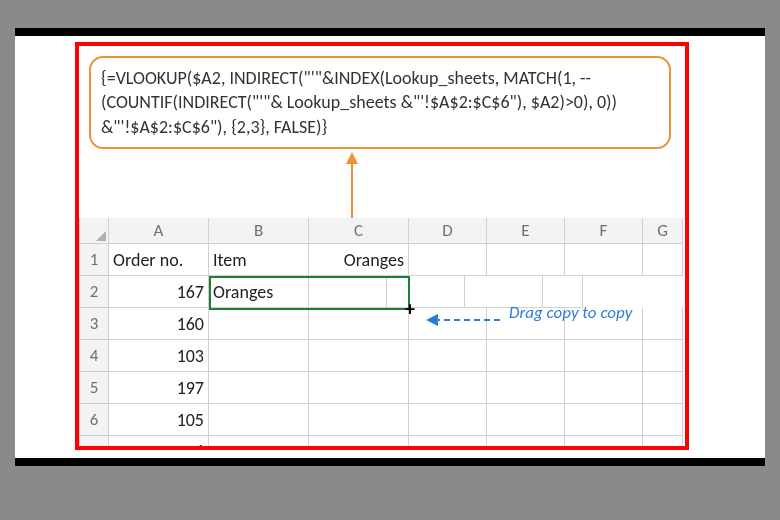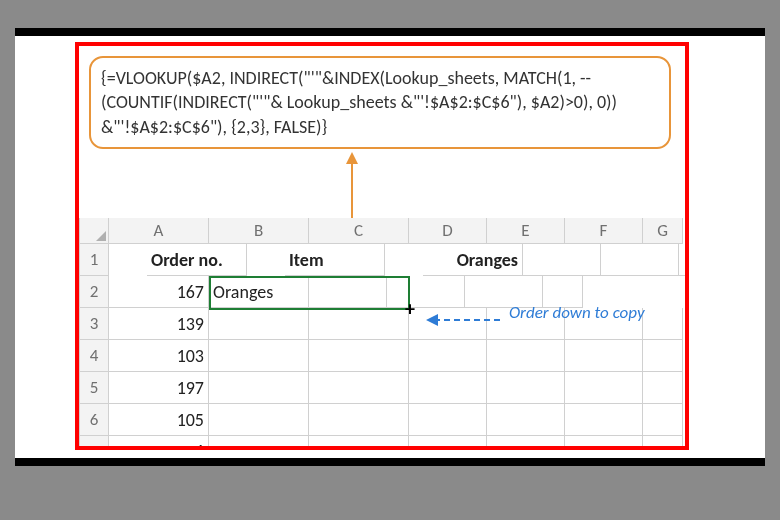--- a/index.html
+++ b/index.html
@@ -116,21 +116,21 @@
   }
   .w-rh { width: 30px; flex: 0 0 30px; }
   .w-a  { width: 100px; flex: 0 0 100px; }
   .w-b  { width: 100px; flex: 0 0 100px; }
   .w-c  { width: 100px; flex: 0 0 100px; }
   .w-d  { width: 78px;  flex: 0 0 78px; }
   .w-e  { width: 78px;  flex: 0 0 78px; }
   .w-f  { width: 78px;  flex: 0 0 78px; }
   .w-g  { width: 40px;  flex: 0 0 40px; }
   .ta-r { justify-content: flex-end; }
-  .bold { font-weight: 700; margin-left: 38px; }
+  .bold { font-weight: 400; }
   .sel-range {
     position: absolute;
     border: 2px solid #1e7e34;
     box-sizing: border-box;
     pointer-events: none;
   }
   .fill-handle {
     position: absolute;
     width: 14px;
     height: 14px;
@@ -194,21 +194,21 @@
         <div class="cell w-a ta-r">167</div>
         <div class="cell w-b">Oranges</div>
         <div class="cell w-d"></div>
         <div class="cell w-e"></div>
         <div class="cell w-f"></div>
         <div class="cell w-g"></div>
       </div>
 
       <div class="row">
         <div class="cell rowhead w-rh">3</div>
-        <div class="cell w-a ta-r">139</div>
+        <div class="cell w-a ta-r">160</div>
         <div class="cell w-b"></div>
         <div class="cell w-c"></div>
         <div class="cell w-d"></div>
         <div class="cell w-e"></div>
         <div class="cell w-f"></div>
         <div class="cell w-g"></div>
       </div>
 
       <div class="row">
         <div class="cell rowhead w-rh">4</div>
@@ -256,17 +256,17 @@
 
       <div class="sel-range" style="left:130px; top:58px; width:201px; height:34px;"></div>
       <div class="fill-handle" style="left:324px; top:84px;">+</div>
     </div>
 
     <div class="hint-arrow" style="left:430px; top:256px;">
       <svg width="85" height="20">
         <line x1="10" y1="10" x2="80" y2="10" stroke="#2e7cd6" stroke-width="2" stroke-dasharray="6 4"></line>
         <polygon points="2,10 14,4 14,16" fill="#2e7cd6"></polygon>
       </svg>
-      <span>Order down to copy</span>
+      <span>Drag copy to copy</span>
     </div>
 
   </div>
 </div>
 
 </body></html>

